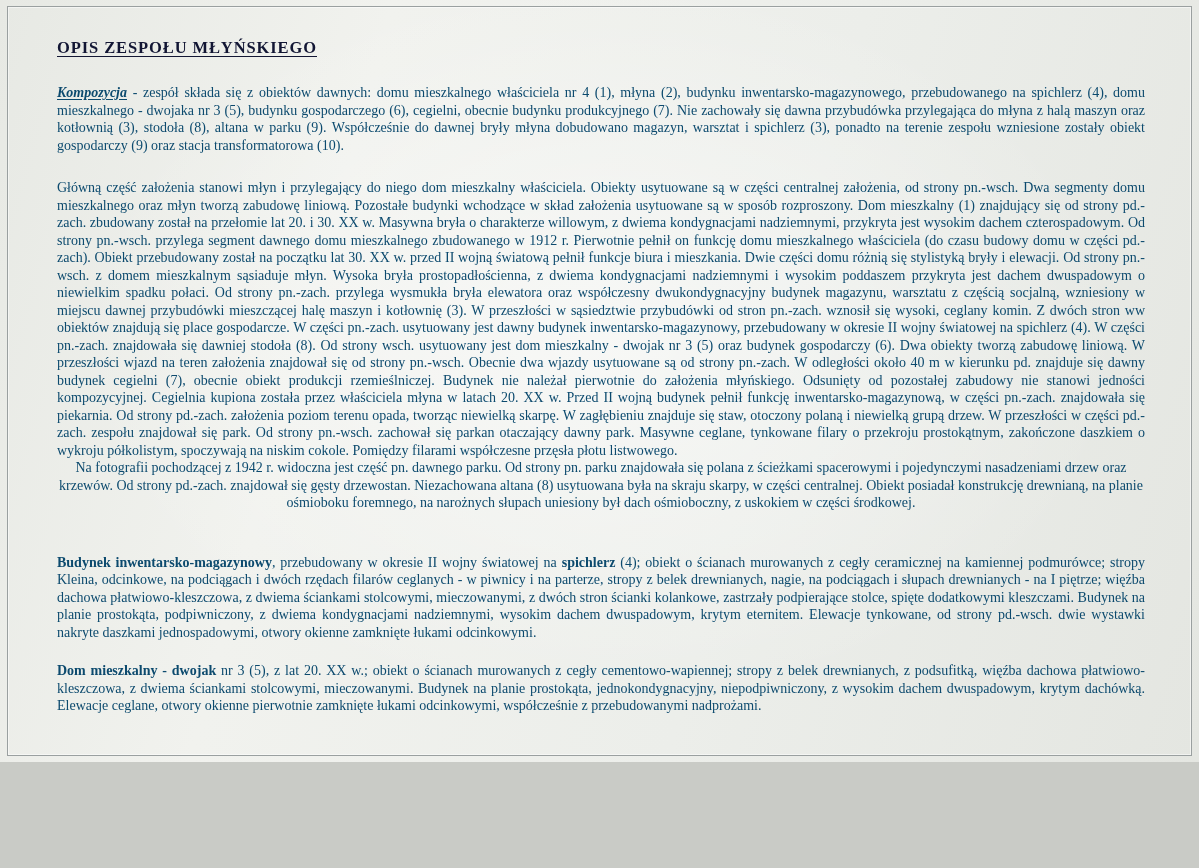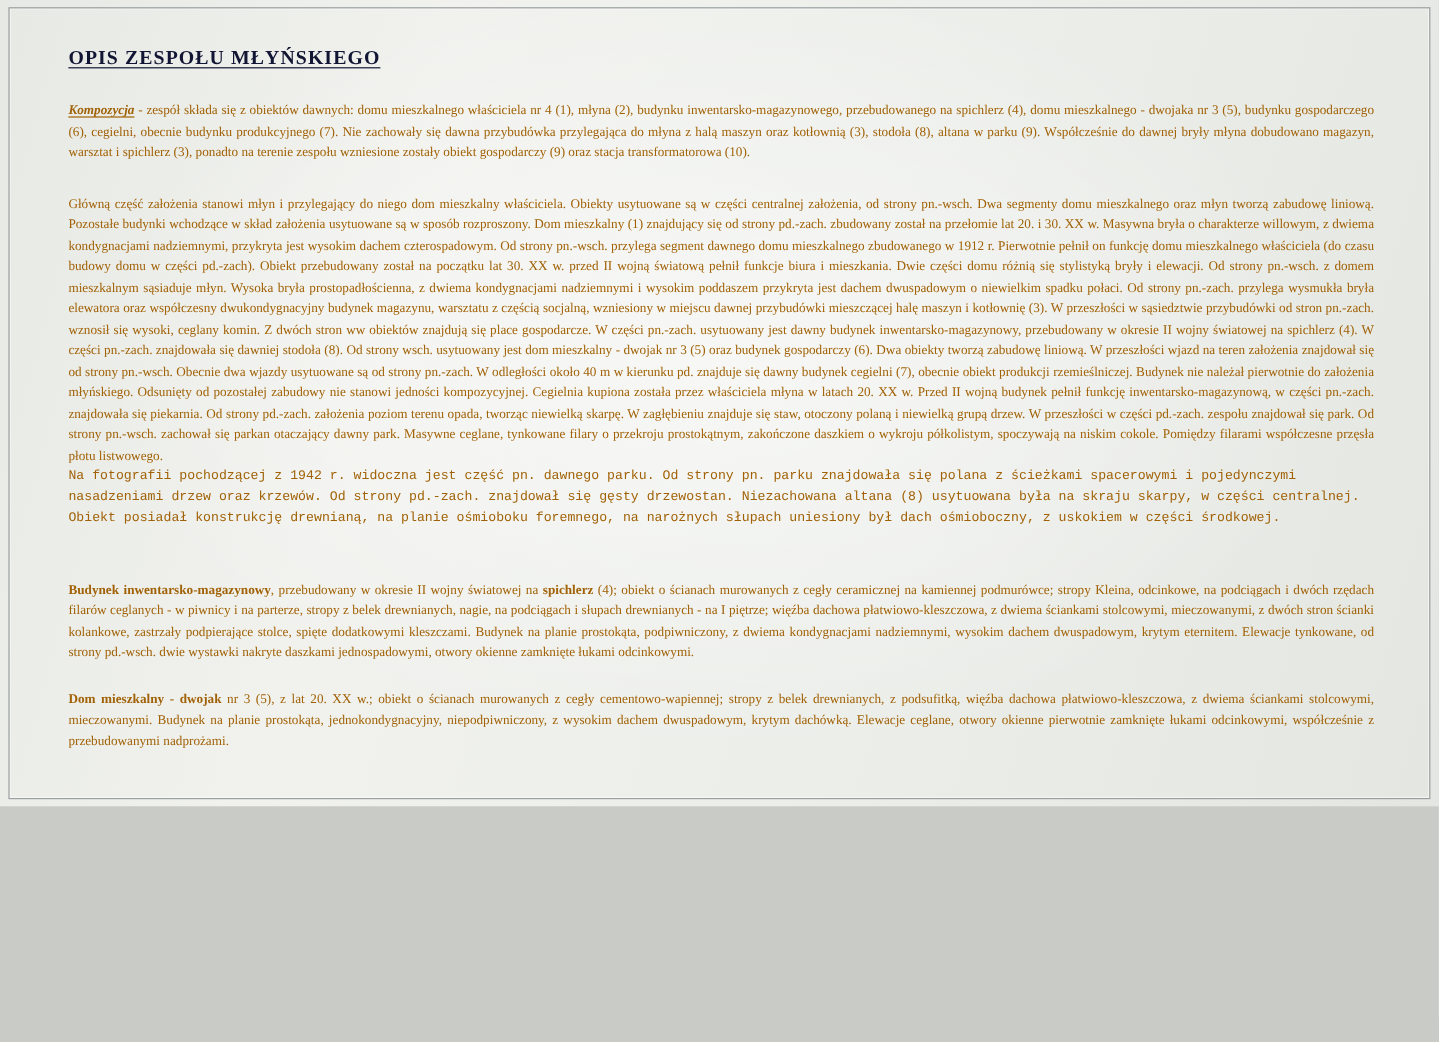--- a/index.html
+++ b/index.html
@@ -6,21 +6,21 @@
     margin: 0;
     padding: 0;
     background: #c9cbc6;
   }
   body {
     font-family: "Liberation Serif", "DejaVu Serif", serif;
   }
   .page {
     position: relative;
     width: 1199px;
-    height: 672px;
+    height: 762px;
     box-sizing: border-box;
     background: #eceeea;
     overflow: hidden;
   }
   
   .page:before {
     content: "";
     position: absolute;
     inset: 0;
     background:
@@ -49,36 +49,36 @@
     font-size: 16.5px;
     font-weight: bold;
     letter-spacing: 0.9px;
     text-decoration: underline;
     text-underline-offset: 3px;
     margin: 0 0 26px 0;
     color: #121634;
   }
   p {
     margin: 0;
-    font-size: 11px;
+    font-size: 14px;
     line-height: 17.5px;
     text-align: justify;
     text-justify: inter-word;
-    color: #a16207;
+    color: #0c4a6e;
   }
   .lead-term {
     font-weight: bold;
     font-style: italic;
     text-decoration: underline;
     text-underline-offset: 2px;
   }
   .b { font-weight: bold; }
   .gap-md { height: 21px; }
   .gap-lg { height: 25px; }
-  .nojust { text-align: left; font-family: Liberation Mono, monospace; }
+  .nojust { text-align: center; }
 </style>
 </head>
 <body>
 
 <div class="page">
   <div class="scan-frame"></div>
 
   <div class="content">
 
     <h1 class="doc-title">OPIS ZESPOŁU MŁYŃSKIEGO</h1>

